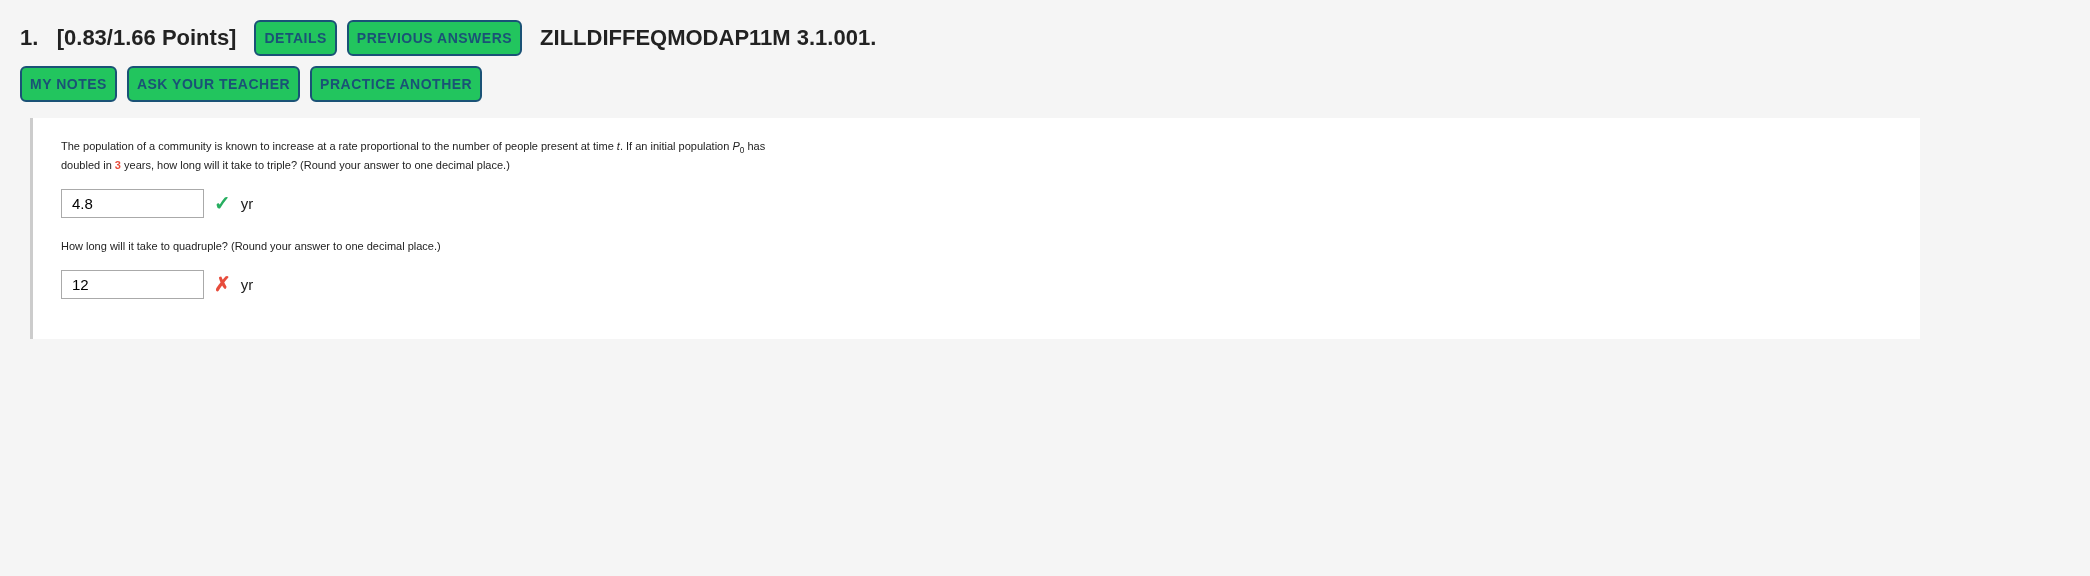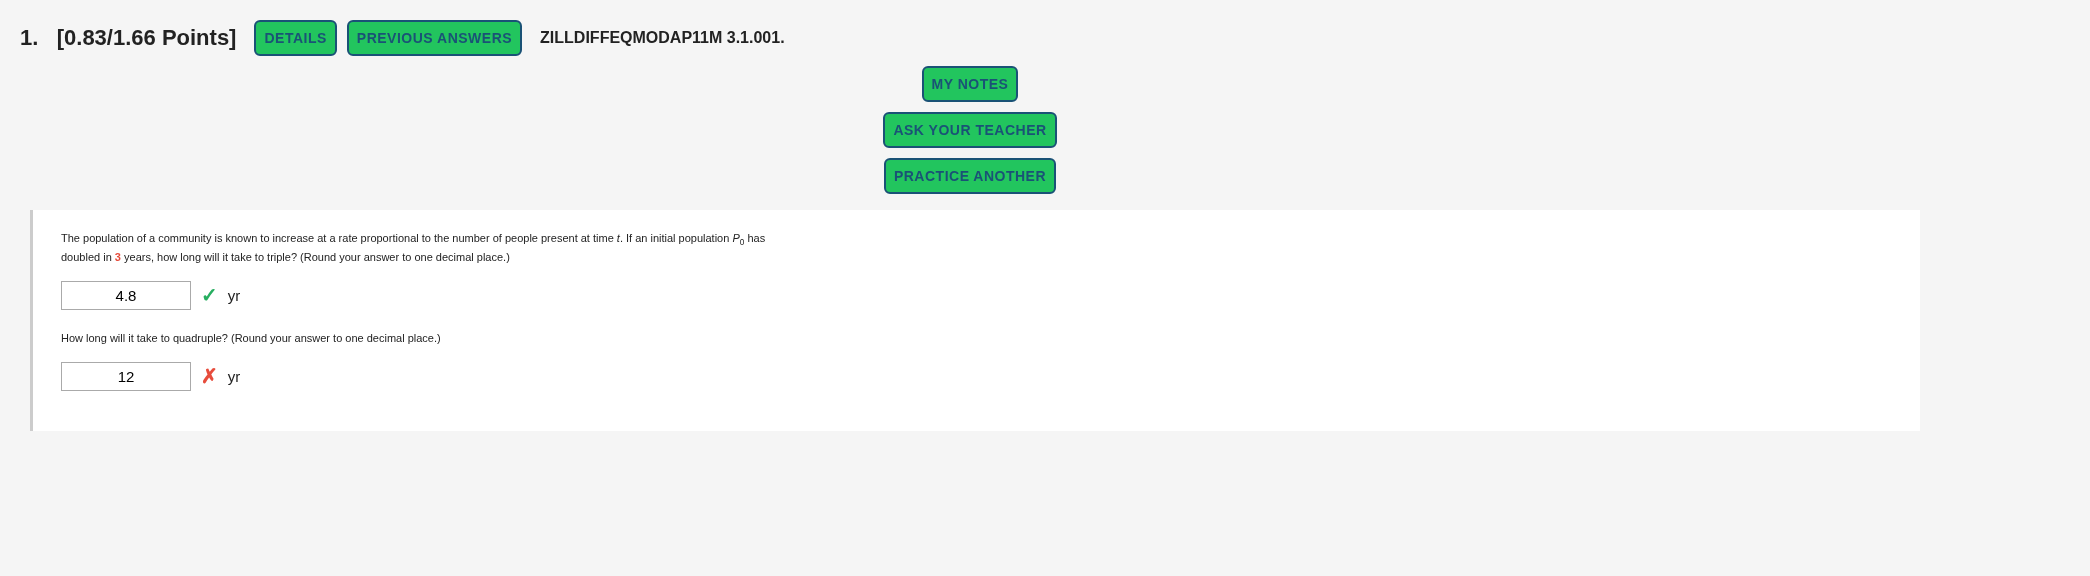--- a/index.html
+++ b/index.html
@@ -43,32 +43,30 @@
       font-weight: bold;
       font-size: 14px;
       padding: 8px 8px;
       border-radius: 6px;
       cursor: pointer;
       letter-spacing: 0.5px;
     }
 
     .question-code {
       font-weight: bold;
-      font-size: 16px;
+      font-size: 22px;
       margin-left: 8px;
       white-space: nowrap;
     }
 
     .second-row {
       display: flex;
-      align-items: center;
       gap: 10px;
       margin-bottom: 16px;
       flex-wrap: wrap;
-      flex-direction: column;
     }
 
     .content-area {
       background: white;
       border-left: 3px solid #ccc;
       padding: 20px 28px;
       margin-left: 10px;
     }
 
     .problem-text {
@@ -96,23 +94,22 @@
       display: flex;
       align-items: center;
       gap: 10px;
       margin-bottom: 20px;
     }
 
     .answer-input {
       border: 1px solid #aaa;
       padding: 5px 10px;
       font-size: 15px;
-      width: 130px;
+      width: 143px;
       background: white;
-      text-align: center;
     }
 
     .checkmark {
       color: #27ae60;
       font-size: 20px;
       font-weight: bold;
     }
 
     .crossmark {
       color: #e74c3c;

